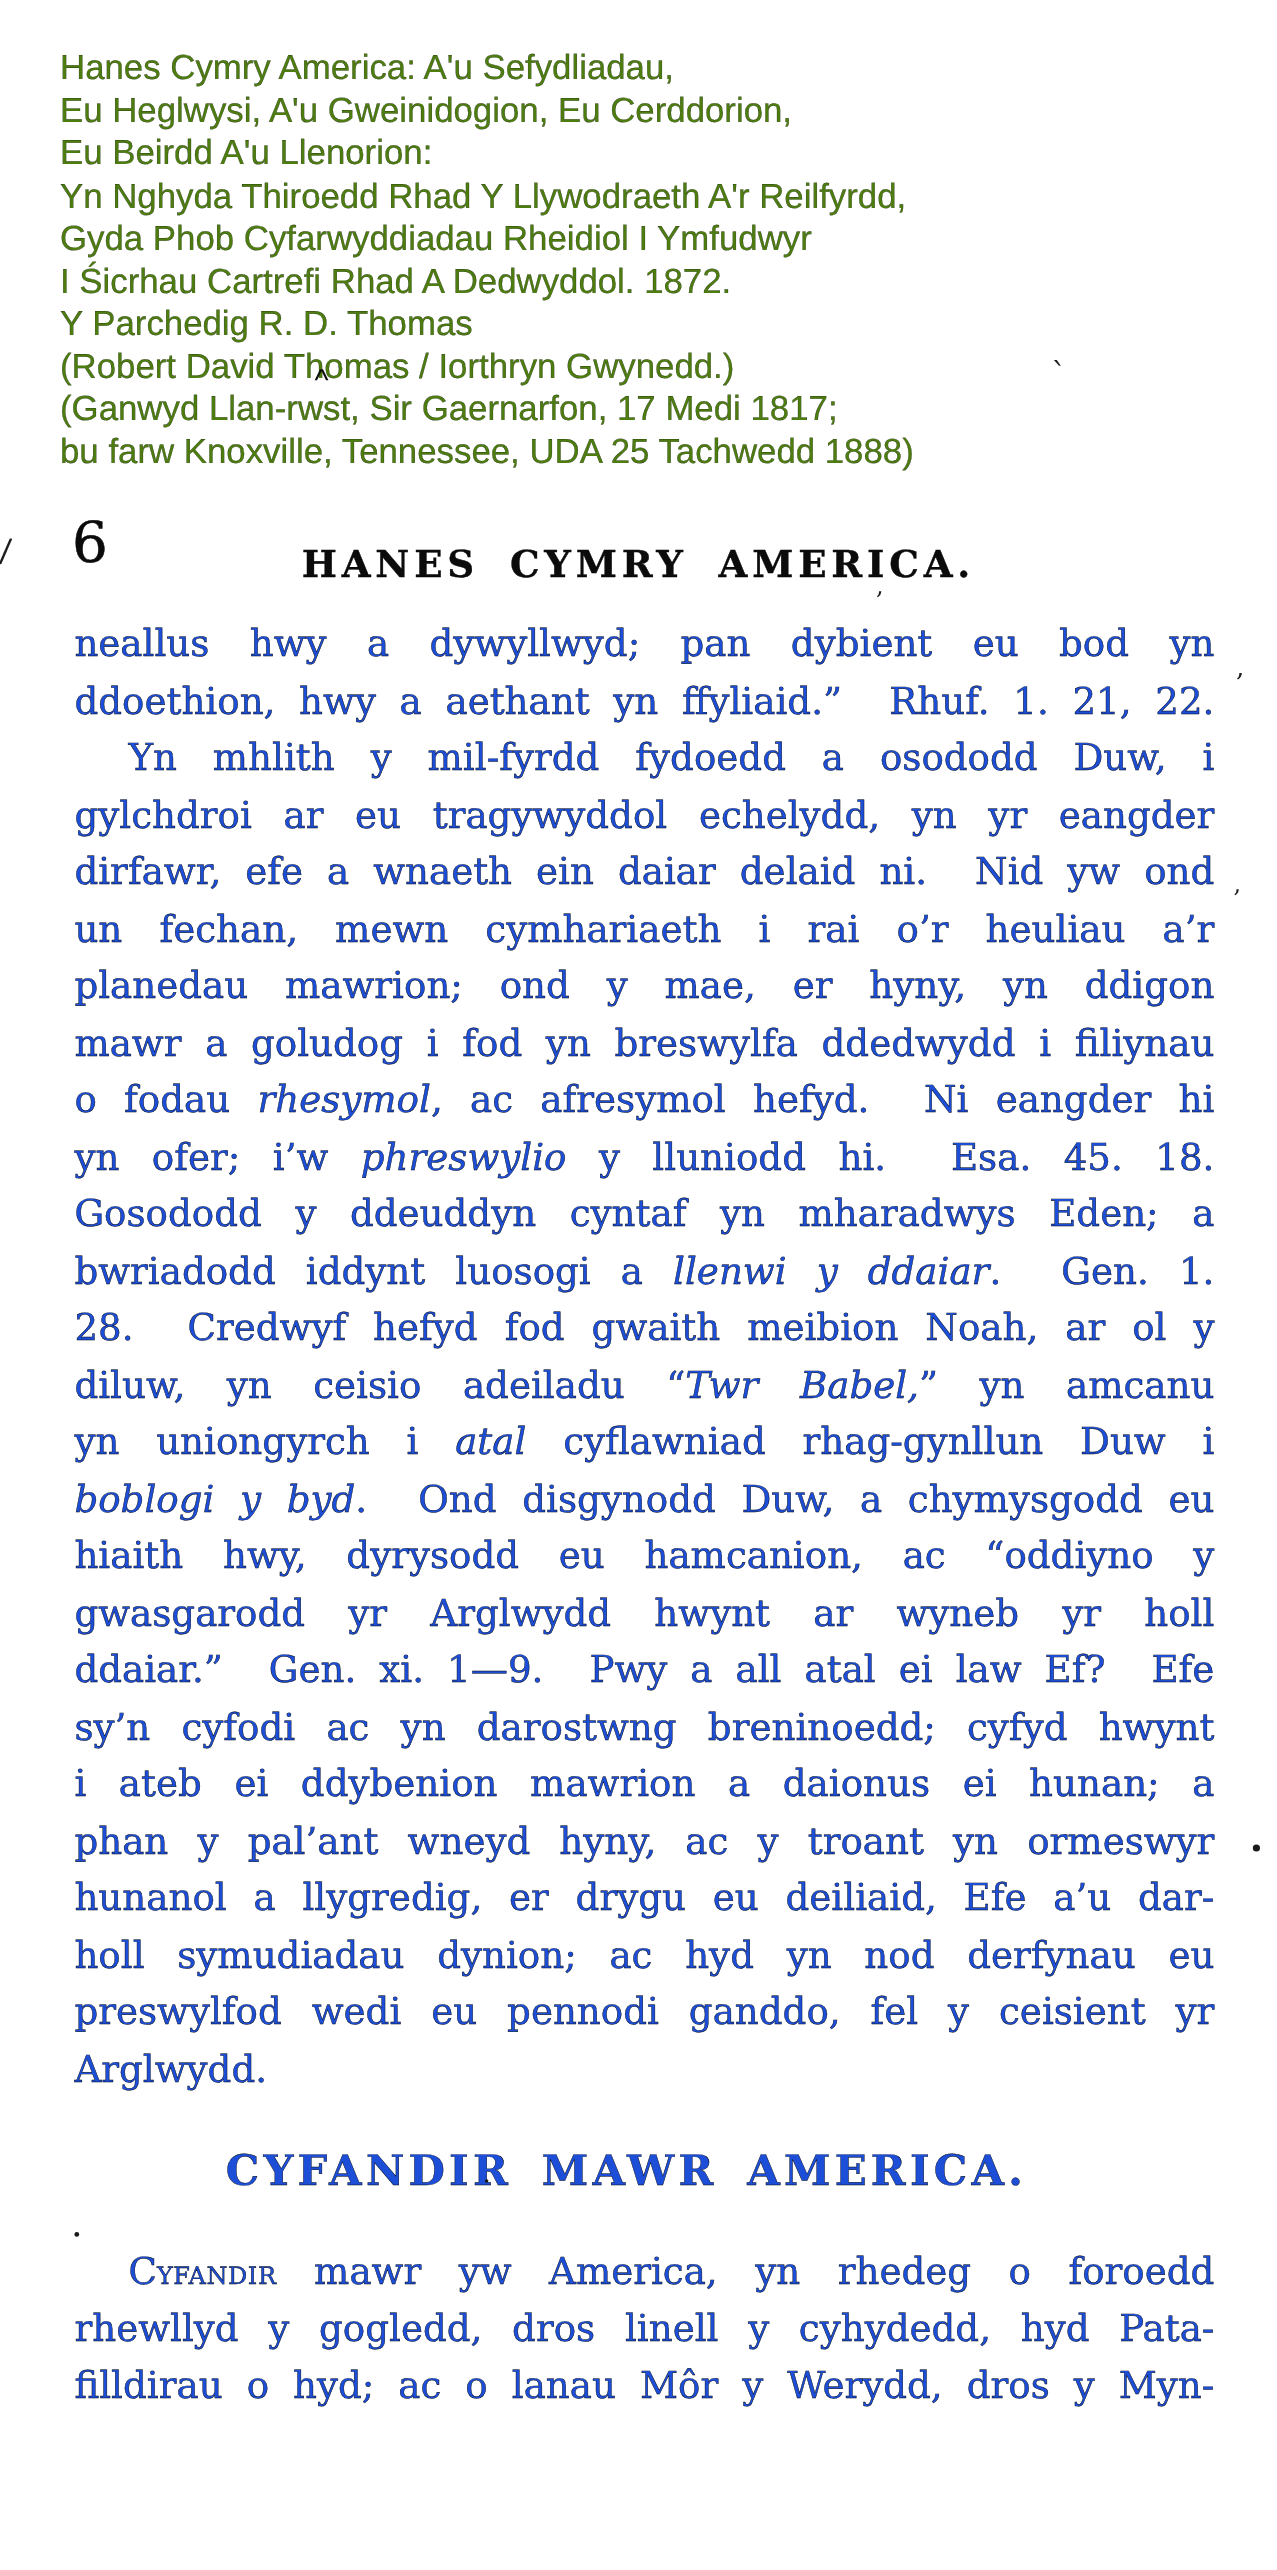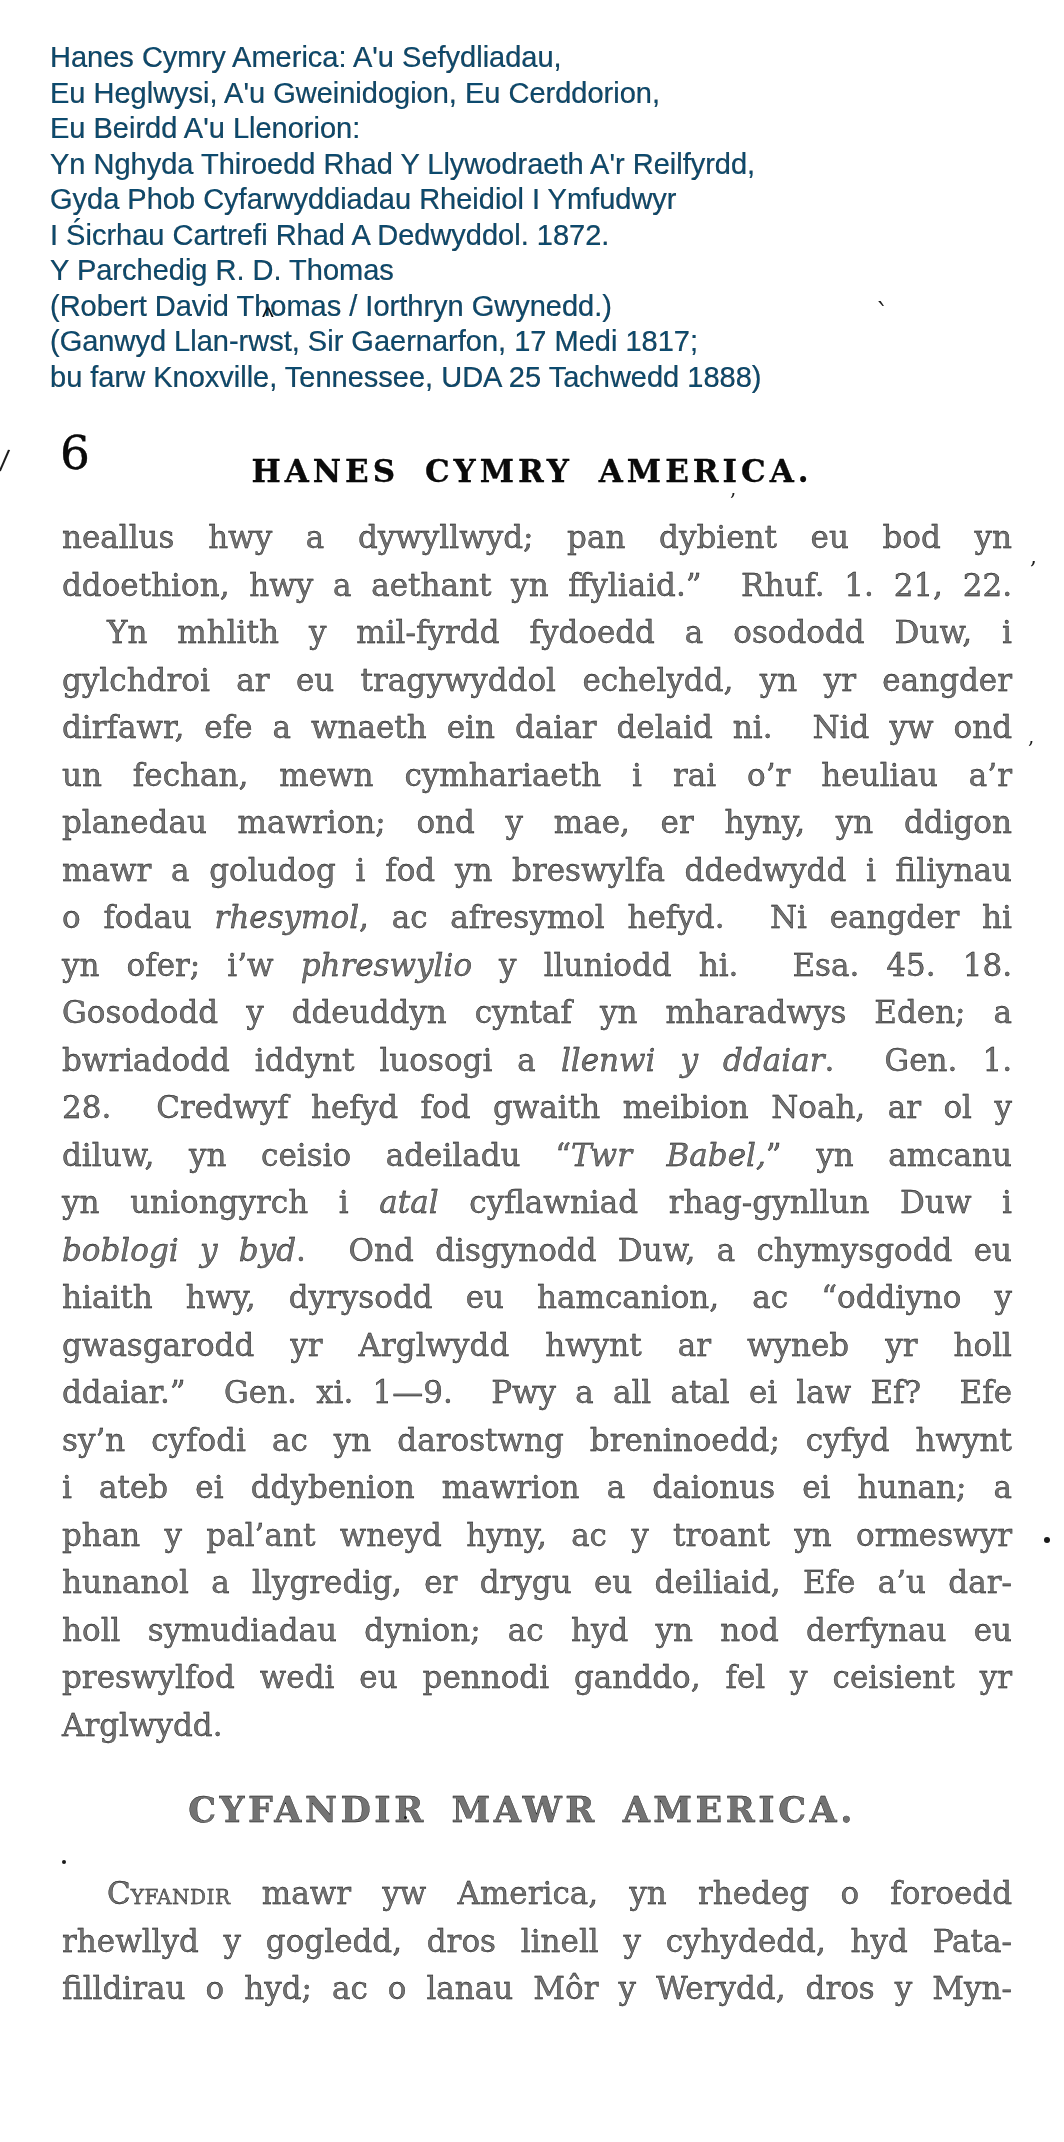--- a/index.html
+++ b/index.html
@@ -13,21 +13,21 @@
   }
 
   
   .meta{
     position:absolute;
     left:50px;
     top:40px;
     font-family:"Liberation Sans", sans-serif;
     font-size:29px;
     line-height:35.5px;
-    color:#0c4a6e;
+    color:#4d7c0f;
     white-space:pre;
     -webkit-text-stroke:0.2px #0d0d0d;
   }
   .caret{
     position:absolute;
     left:262px;
     top:305px;
     font-family:"Liberation Sans", sans-serif;
     font-size:25px;
     line-height:1;
@@ -60,21 +60,21 @@
 
   
   .column{
     position:absolute;
     left:62px;
     top:514px;
     width:950px;
     font-family:"DejaVu Serif", serif;
     font-size:31px;
     line-height:47.5px;
-    color:#737373;
+    color:#1d4ed8;
     -webkit-text-stroke:0.35px #000;
     text-justify:inter-word;
   }
   .line{
     height:47.5px;
     white-space:pre-wrap;
     text-align:justify;
     text-align-last:justify;
     overflow:visible;
   }

